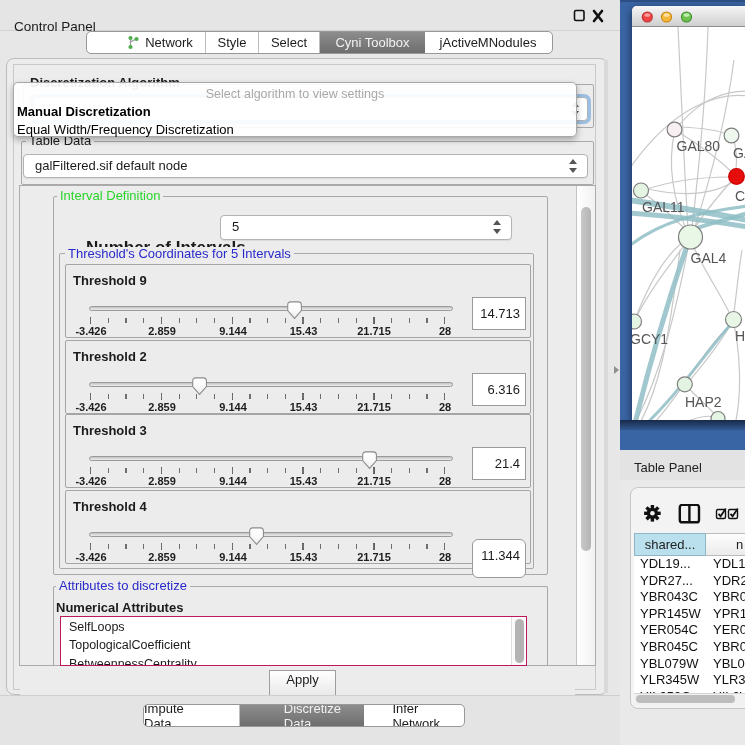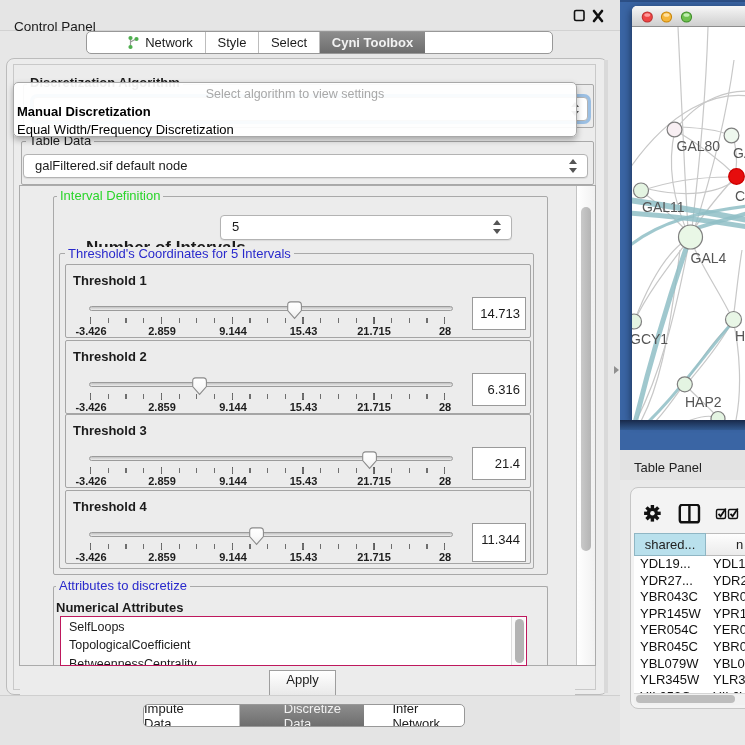--- a/index.html
+++ b/index.html
@@ -47,21 +47,22 @@
   <div class="seg" style="left:86px;top:31px;width:437px;padding-left:28px;">
     <div class="s" style="width:90px;">
       <svg width="13" height="15" viewBox="0 0 13 15" style="margin-right:5px;">
         <path d="M3.5 3.5 V11.5 M3.5 7 L9 4" stroke="#9a9a9a" stroke-width="1.2" fill="none"></path>
         <circle cx="3.5" cy="3" r="2.1" fill="#4eae4e"></circle>
           <circle cx="9.5" cy="4" r="2.1" fill="#4eae4e"></circle>
           <circle cx="3.5" cy="12" r="2.1" fill="#4eae4e"></circle>
       </svg>Network</div>
     <div class="s" style="width:52px;">Style</div>
     <div class="s" style="width:60px;">Select</div>
-    <div class="s sel" style="width:105px;font-weight:bold;">Cyni Toolbox</div>
+    <div class="s sel" style="width:105px;">Cyni Toolbox</div>
+    <div class="s" style="width:126px;">jActiveMNodules</div>
   </div>
 
   <div class="abs" style="left:6px;top:58px;width:602px;height:637px;background:#ececec;border:1px solid #bcbcbc;border-radius:8px;box-sizing:border-box;"></div>
   <div class="abs" style="left:13px;top:64px;width:583px;height:626px;background:#ececec;border:1px solid #c9c9c9;box-sizing:border-box;"></div>
 
   <div class="fieldset" style="left:23px;top:84px;width:569px;height:42px;"></div>
   <div class="abs" style="left:27px;top:75px;font-size:13px;font-weight:bold;background:#ececec;padding:0 3px;">Discretization Algorithm</div>
   <div class="combo" style="left:33px;top:97px;width:553px;height:22px;box-shadow:0 0 0 3px rgba(90,155,220,0.55);">
     <div class="arrows" style="right:7px;top:4px;">
         <div class="up"></div>
@@ -93,21 +94,21 @@
     <div class="arrows" style="right:9px;top:4px;">
         <div class="up"></div>
         <div class="dn"></div>
       </div>
   </div>
 
   <div class="fieldset" style="left:59px;top:253px;width:473px;height:314px;border-color:#a9a9a9;"></div>
   <div class="ftitle" style="left:65px;top:247px;color:#2929cc;">Threshold's Coordinates for 5 Intervals</div>
 
   <div class="tpanel" style="left:65px;top:264px;width:464px;height:72px;">
-  <div class="tlabel" style="left:7px;top:8px;">Threshold 1</div>
+  <div class="tlabel" style="left:7px;top:8px;">Threshold 9</div>
   <div class="track" style="left:22.7px;top:41px;width:364px;"></div>
   <div class="abs" style="left:24.4px;top:52px;width:357px;height:7px;background:repeating-linear-gradient(90deg,#5e5e5e 0 1.4px,transparent 1.4px 70.8px);"></div>
   <div class="abs" style="left:24.4px;top:53px;width:357px;height:4.5px;background:repeating-linear-gradient(90deg,#6e6e6e 0 1.2px,transparent 1.2px 17.7px);"></div>
   <div class="ticklbl" style="left:25px;top:60px;">-3.426</div>
   <div class="ticklbl" style="left:96px;top:60px;">2.859</div>
   <div class="ticklbl" style="left:167px;top:60px;">9.144</div>
   <div class="ticklbl" style="left:237.5px;top:60px;">15.43</div>
   <div class="ticklbl" style="left:308px;top:60px;">21.715</div>
   <div class="ticklbl" style="left:379px;top:60px;">28</div>
   <svg class="thumb" style="left:220.8px;top:36px;" width="18" height="21" viewBox="0 0 18 21">
@@ -182,21 +183,21 @@
   <svg class="thumb" style="left:182.89999999999998px;top:36px;" width="18" height="21" viewBox="0 0 18 21">
     <defs>
           <linearGradient id="tg490" x1="0" y1="0" x2="0" y2="1">
             <stop offset="0" stop-color="#ffffff"></stop>
             <stop offset="0.5" stop-color="#fafafa"></stop>
             <stop offset="1" stop-color="#ececec"></stop>
           </linearGradient>
         </defs>
     <path d="M4.2 0.8 H12.8 Q16.2 0.8 16.2 4.2 V10.6 L8.5 19.4 L0.8 10.6 V4.2 Q0.8 0.8 4.2 0.8 Z" fill="url(#tg490)" stroke="#8a8a8a" stroke-width="1.2"></path>
   </svg>
-  <div class="vfield" style="left:406px;top:32px;width:54px;height:39px;">11.344</div>
+  <div class="vfield" style="left:406px;top:48px;width:54px;height:39px;border-radius:6px;">11.344</div>
 </div>
 
   <div class="fieldset" style="left:53px;top:586px;width:493px;height:100px;border-color:#a9a9a9;border-bottom:none;"></div>
   <div class="ftitle" style="left:56px;top:579px;color:#2929cc;">Attributes to discretize</div>
   <div class="abs" style="left:56px;top:600px;font-size:13px;font-weight:bold;">Numerical Attributes</div>
   <div class="abs" style="left:60px;top:616px;width:467px;height:50px;background:#fff;border:1px solid #be185d;box-sizing:border-box;overflow:hidden;">
     <div style="position:absolute;left:8px;top:3px;font-size:12.5px;">SelfLoops</div>
     <div style="position:absolute;left:8px;top:21px;font-size:12.5px;">TopologicalCoefficient</div>
     <div style="position:absolute;left:8px;top:40px;font-size:12.5px;">BetweennessCentrality</div>
     <div style="position:absolute;right:1px;top:0;width:13px;height:49px;background:#fafafa;border-left:1px solid #ddd;"></div>

